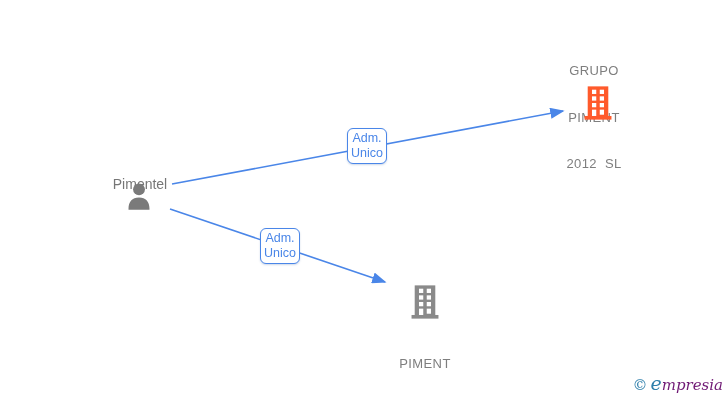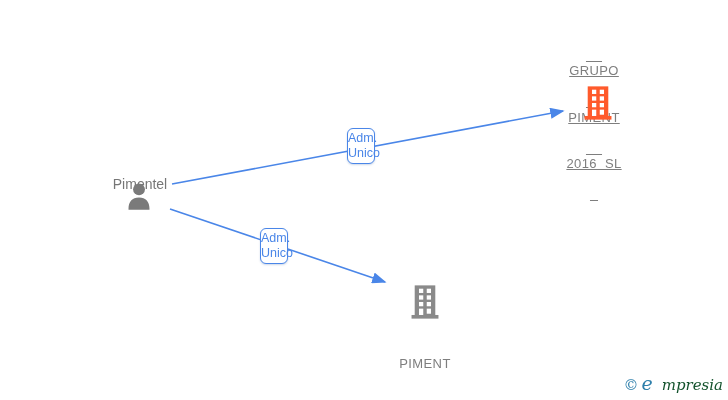--- a/index.html
+++ b/index.html
@@ -37,21 +37,21 @@
     letter-spacing: 0.4px;
     color: #7e7e7e;
   }
   .node-icon {
     position: absolute;
     cursor: pointer;
   }
   .edge-label {
     position: absolute;
     box-sizing: border-box;
-    width: 28px;
+    width: 40px;
     height: 36px;
     background: #ffffff;
     border: 1.5px solid #4a86e8;
     border-radius: 6px;
     box-shadow: 0 1px 2px rgba(110, 140, 190, 0.35);
     color: #4a86e8;
     font-size: 12.5px;
     line-height: 15px;
     text-align: center;
     display: flex;
@@ -69,22 +69,21 @@
   }
   .watermark .copy {
     color: #2e7fab;
     margin-right: 3px;
   }
   .watermark .brand-e {
     color: #2e7fab;
     font-size: 19px;
   }
   .watermark .brand-rest {
-    color: #14532d;
-    margin-left: 9px;
+    color: #701a75;
   }
 </style>
 </head>
 <body>
 
 <div class="canvas">
 
   <svg class="edges-layer" width="728" height="400" viewBox="0 0 728 400">
     <defs>
       <marker id="arrowhead" markerWidth="9" markerHeight="7" refX="8" refY="3.5" orient="auto">
@@ -98,24 +97,24 @@
   <div class="node-label person-label" style="left:70px; top:139px; width:140px;">
     <div>Pimentel</div>
   </div>
   <svg class="node-icon" style="left:122px; top:180px;" width="34" height="34" viewBox="0 0 24 24">
     <g fill="#7a7a7a">
       <circle cx="12" cy="6.6" r="4.2"></circle>
       <path d="M12 12.4c-4.9 0-7.4 3.1-7.4 7.8v0.8h14.8v-0.8c0-4.7-2.5-7.8-7.4-7.8z"></path>
     </g>
   </svg>
 
-  <div class="node-label company-label" style="left:534px; top:32px; width:120px;text-decoration:underline;">
+  <div class="node-label company-label" style="left:534px; top:32px; width:120px;">
     <div>GRUPO</div>
     <div>PIMENT</div>
-    <div>2016  SL</div>
+    <div>2012  SL</div>
   </div>
   <svg class="node-icon" style="left:579px; top:84px;" width="38" height="38" viewBox="0 0 24 24">
     <g fill="#FF5A2B">
       <rect x="5.5" y="1.5" width="13" height="19.5"></rect>
       <rect x="3.5" y="20.2" width="17" height="2.3"></rect>
     </g>
     <g fill="#ffffff">
       <rect x="8.2" y="3.6" width="2.7" height="2.7"></rect>
       <rect x="13.1" y="3.6" width="2.7" height="2.7"></rect>
       <rect x="8.2" y="7.8" width="2.7" height="2.7"></rect>

